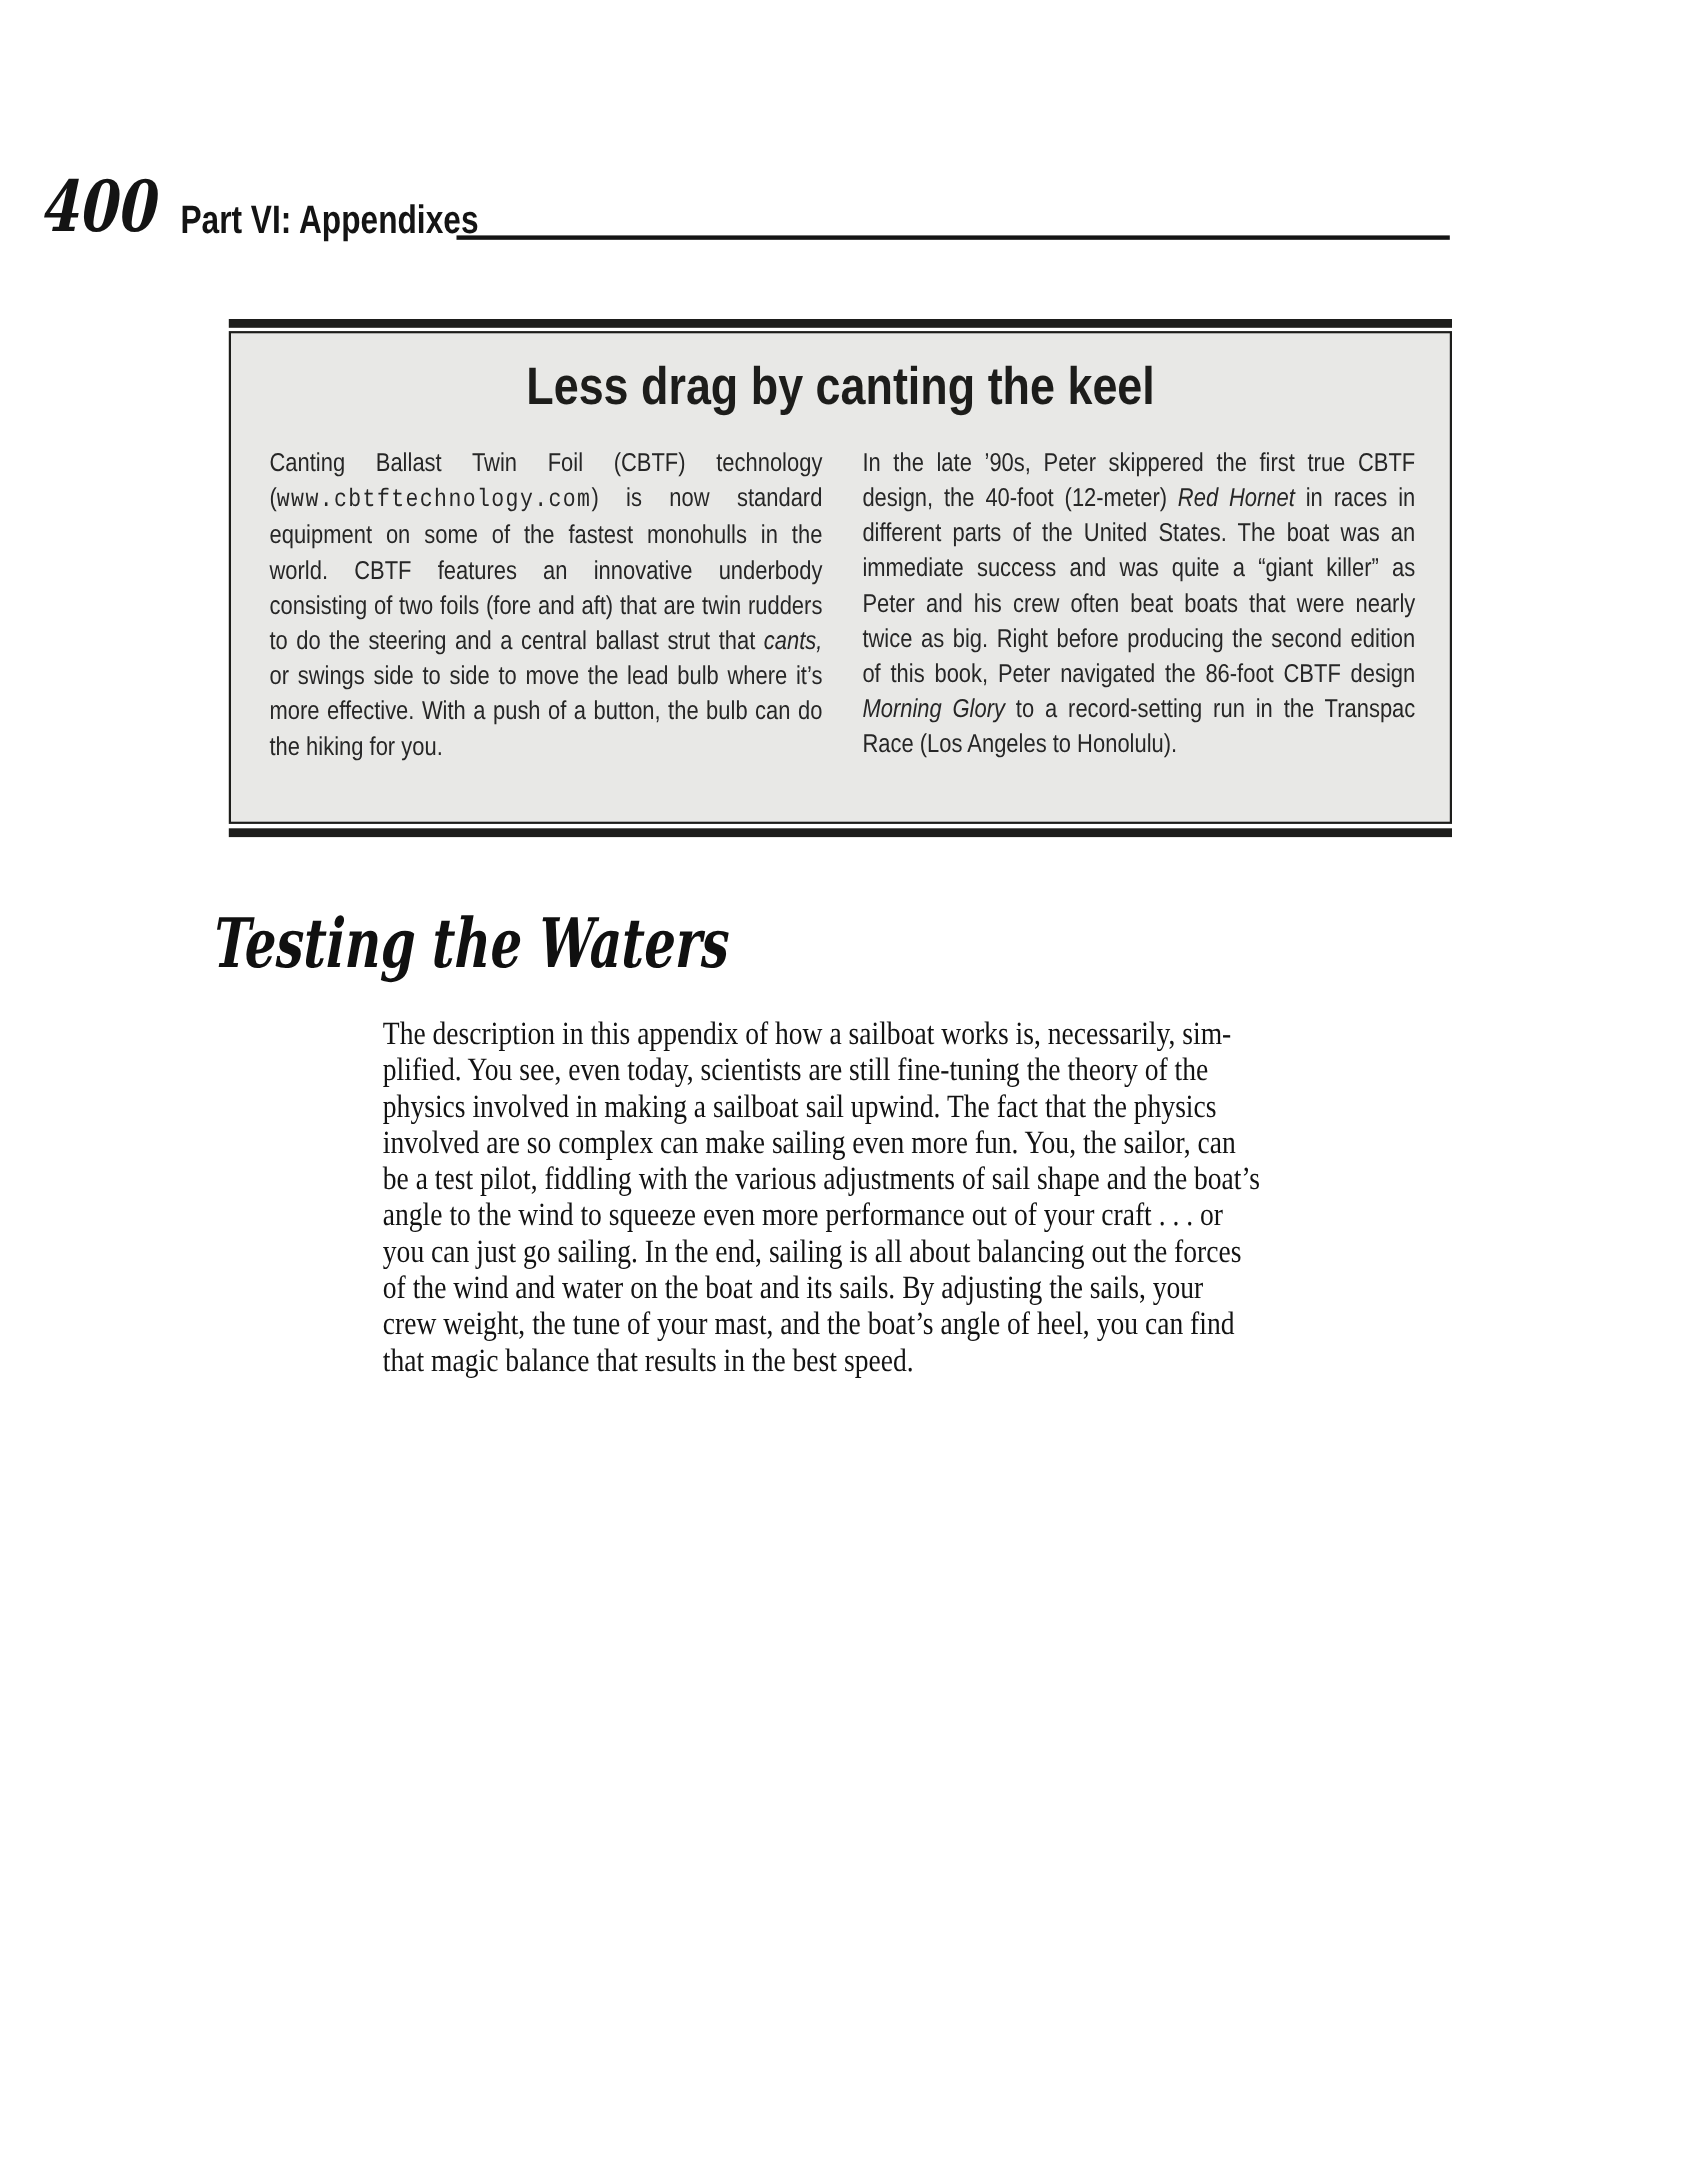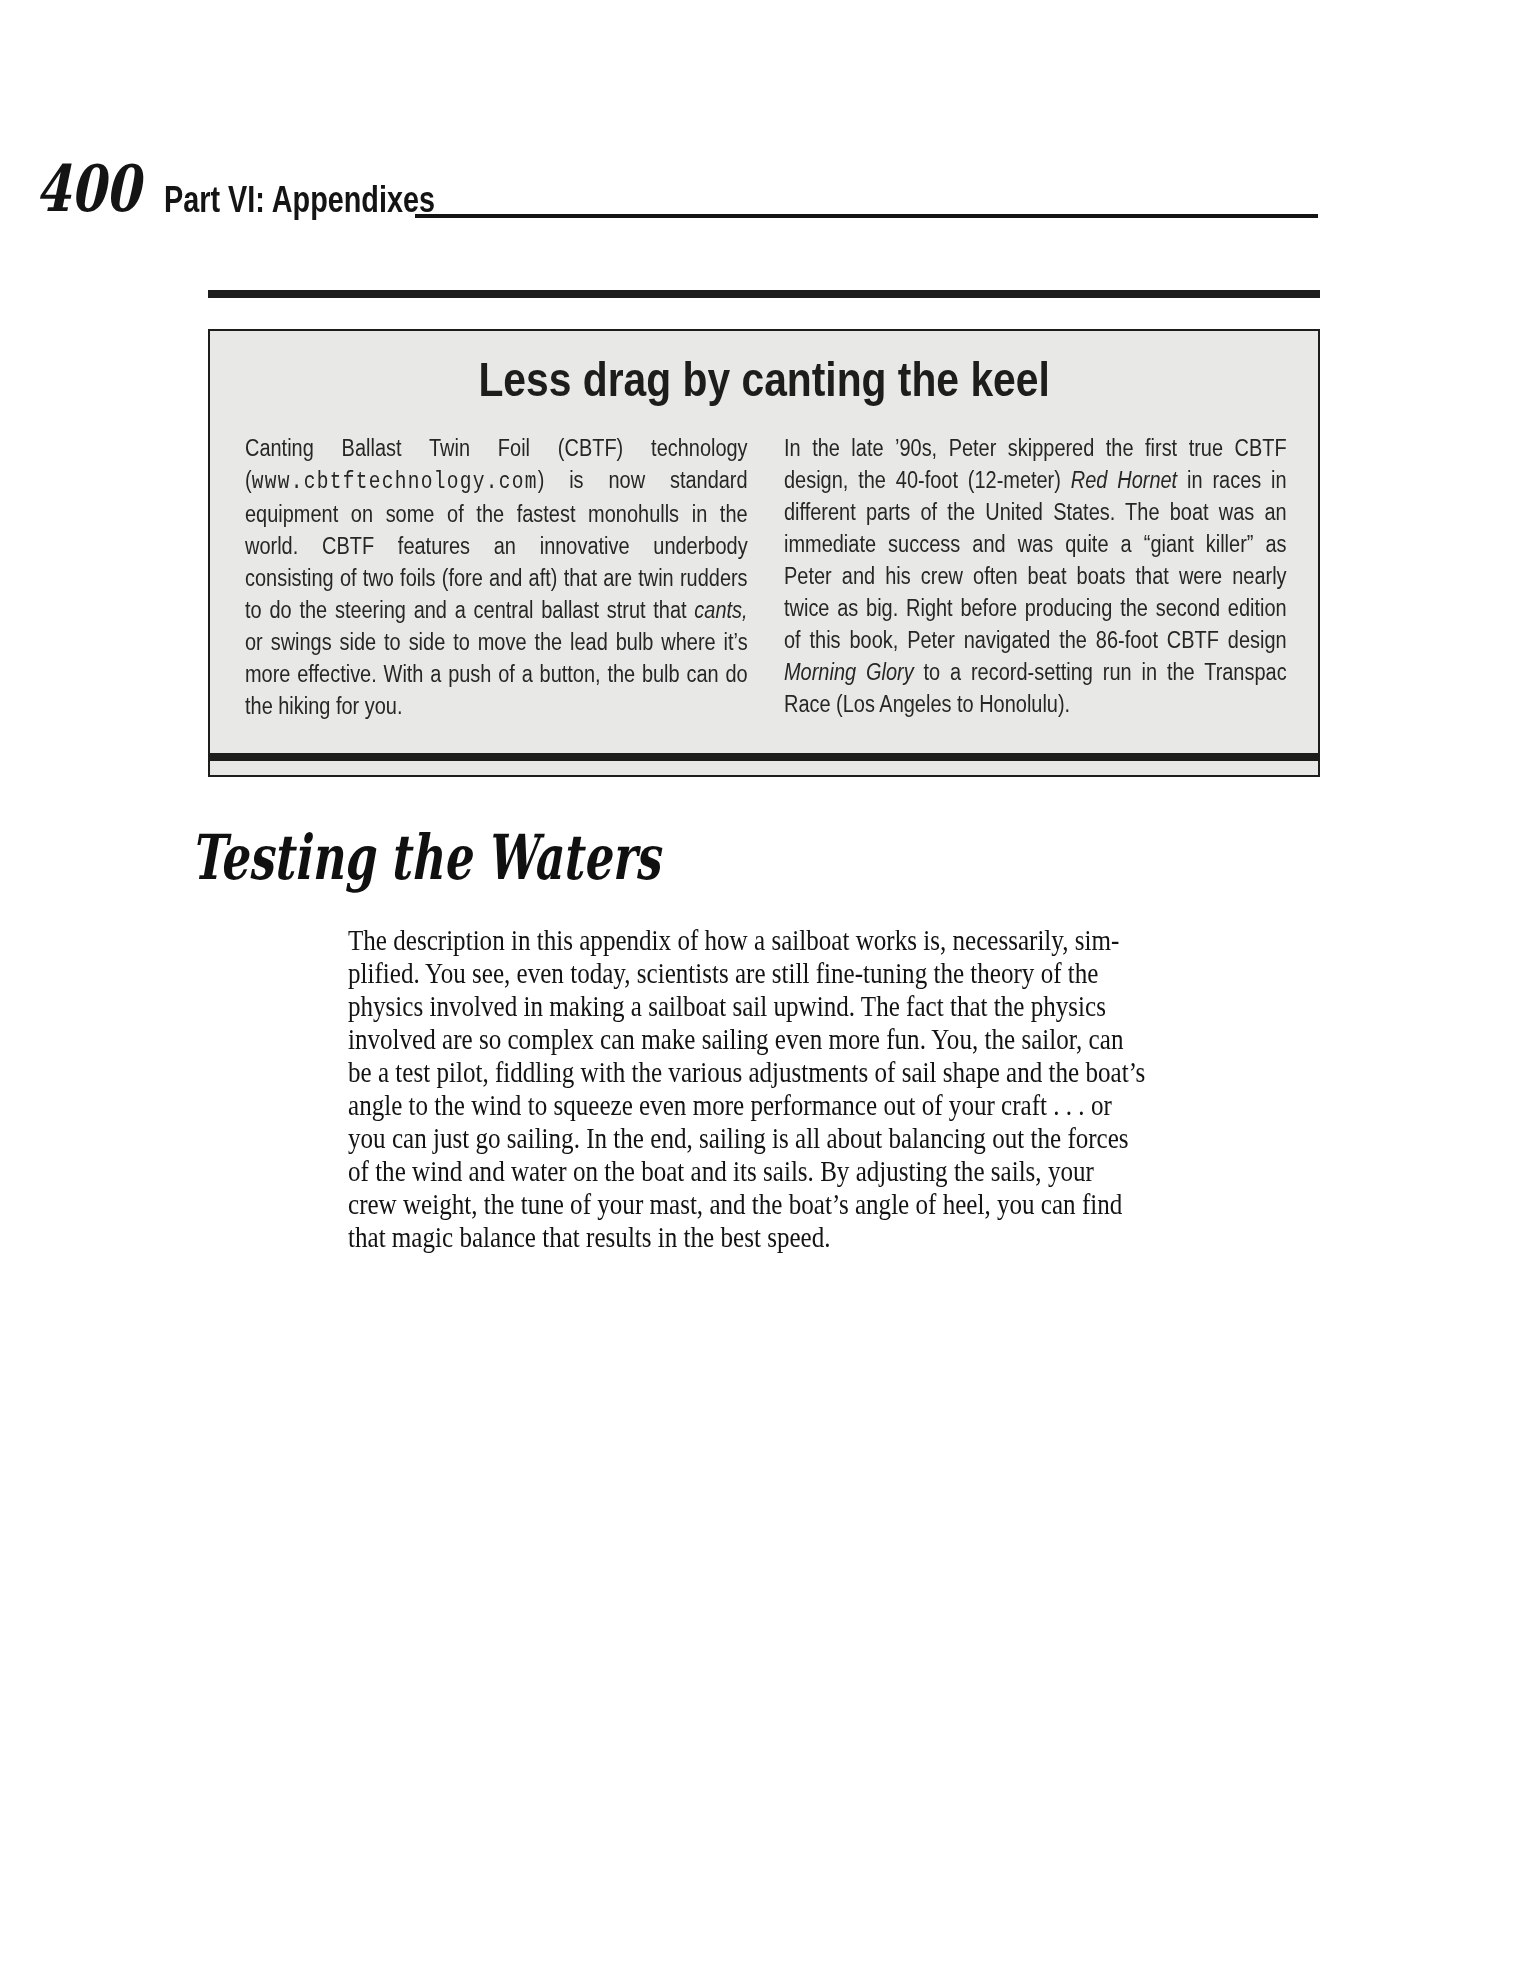--- a/index.html
+++ b/index.html
@@ -56,21 +56,20 @@
     width: 1112px; height: 8px;
     background: #1d1d1b;
   }
   .graybox {
     position: absolute;
     left: 208px; top: 301px;
     width: 1112px; height: 448px;
     background: #e8e8e6;
     border: 2px solid #1d1d1b;
     box-sizing: border-box;
-    margin-top: 28px;
   }
   .bar-bottom {
     position: absolute;
     left: 208px; top: 753px;
     width: 1112px; height: 8px;
     background: #1d1d1b;
   }
   .box-title {
     position: absolute;
     left: 0; top: 24px;

